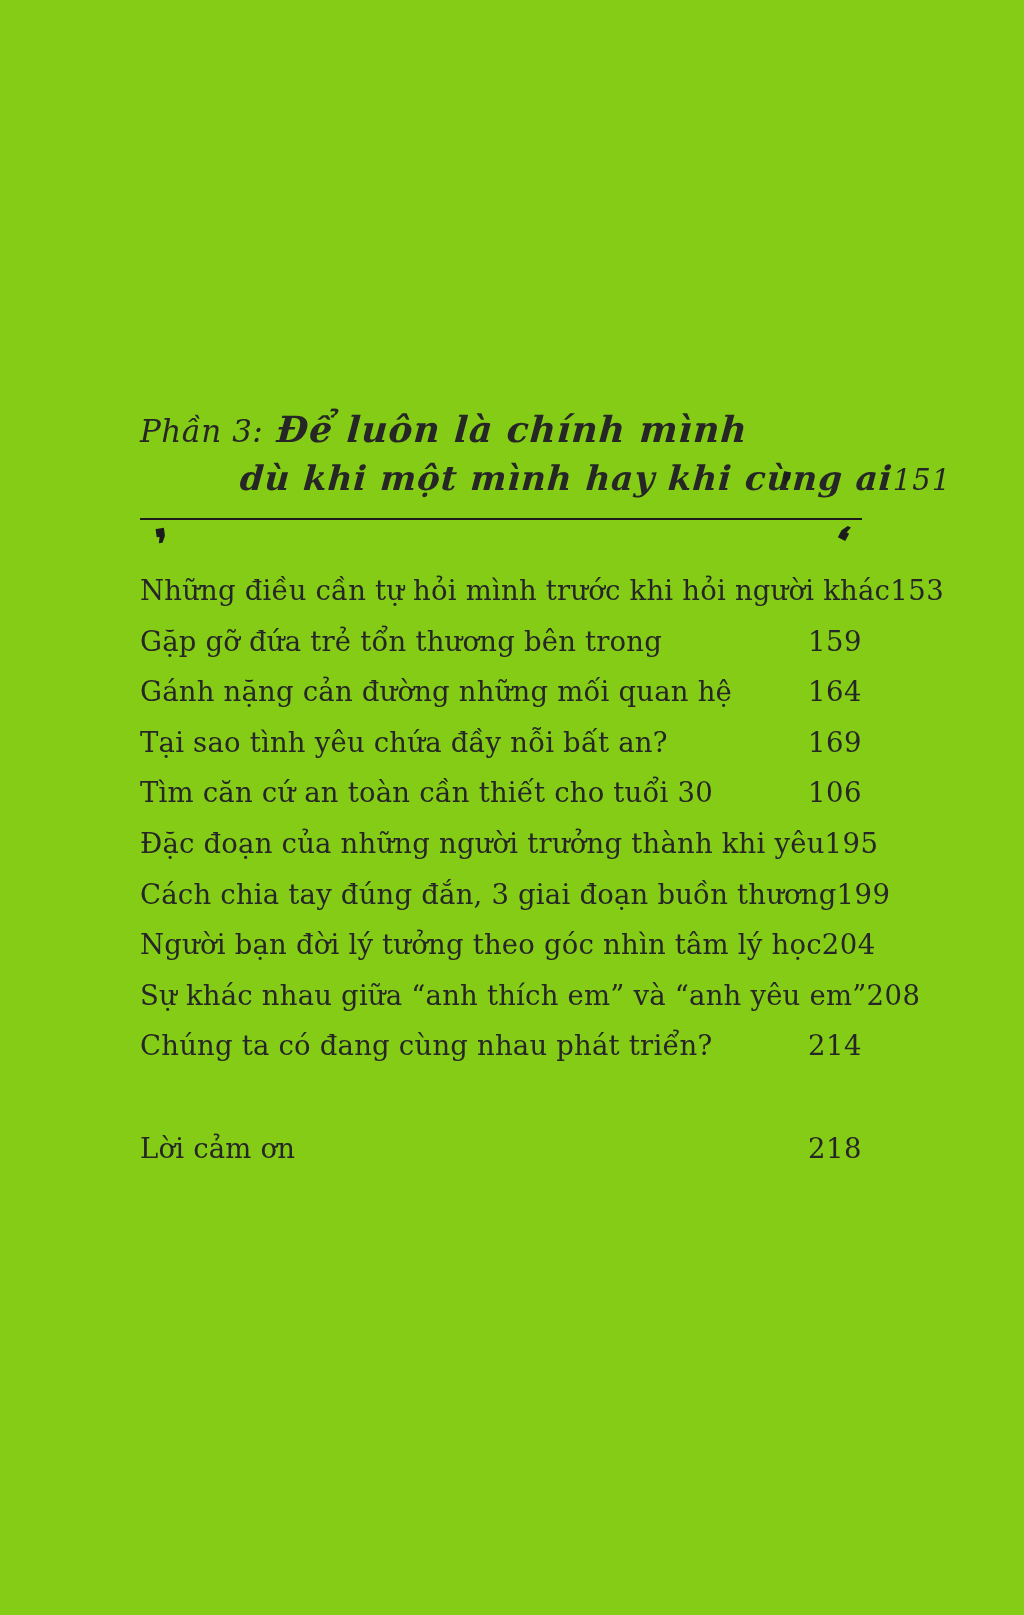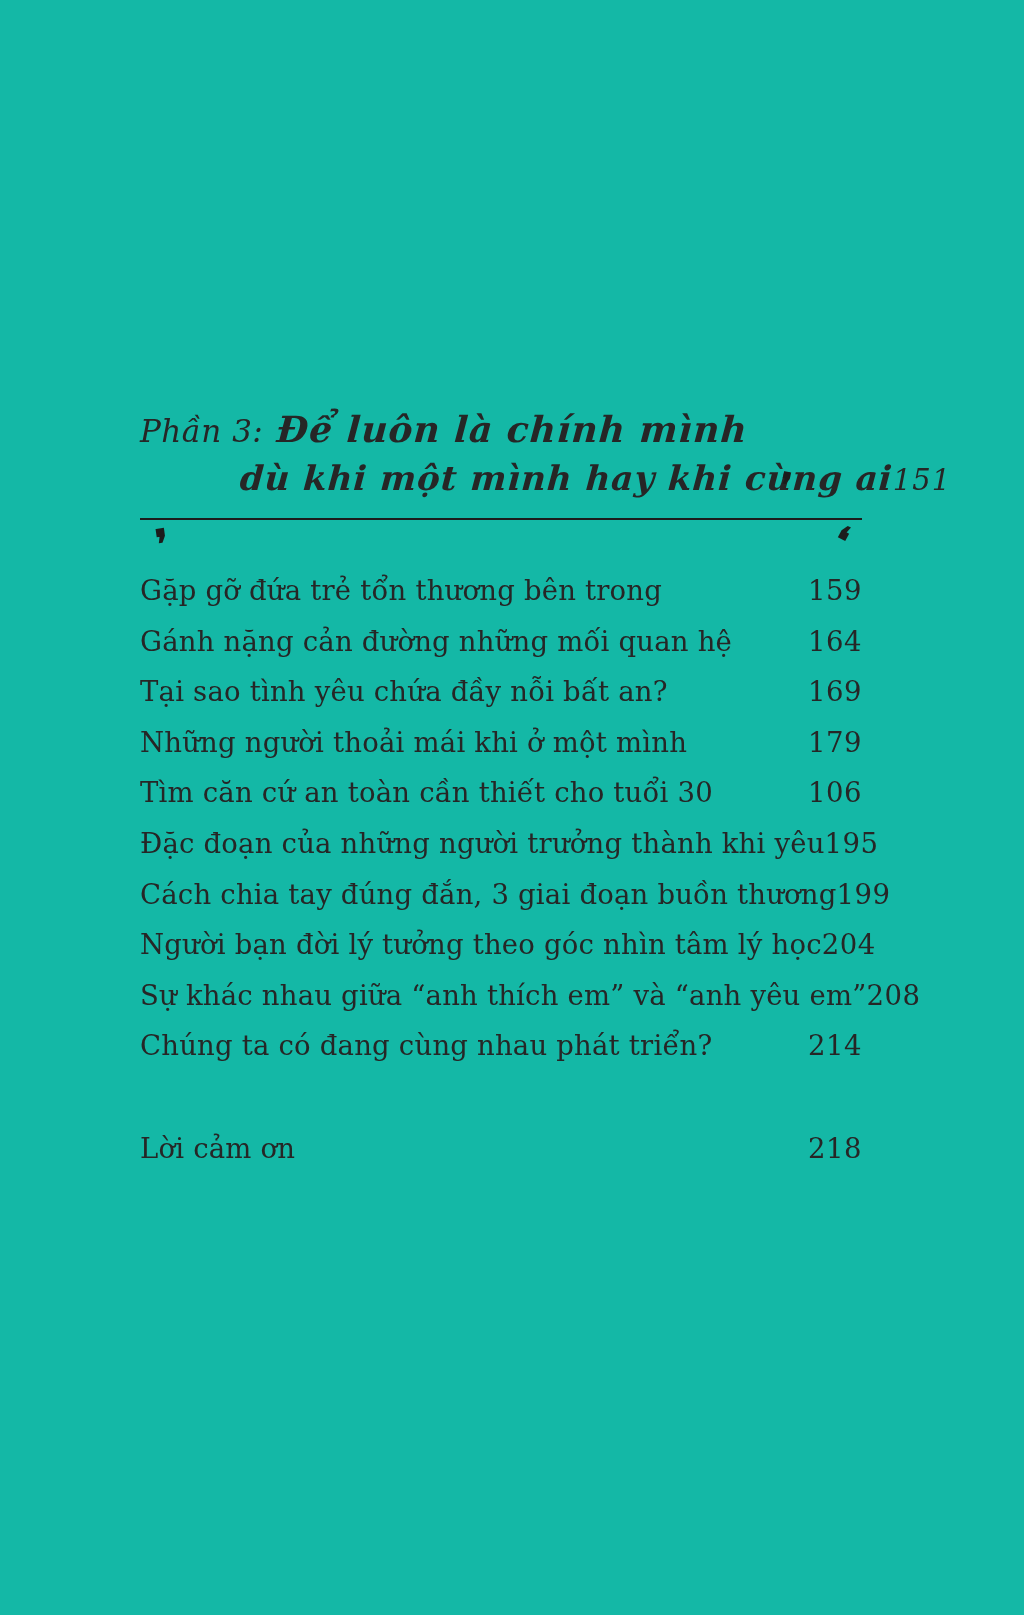--- a/index.html
+++ b/index.html
@@ -4,21 +4,21 @@
 <style>
   html, body {
     margin: 0;
     padding: 0;
     background: #ffffff;
   }
   .page {
     position: relative;
     width: 1024px;
     height: 1615px;
-    background: #14b8a6;
+    background: #84cc16;
     font-family: "DejaVu Serif", serif;
     color: #262626;
     overflow: hidden;
   }
   
   .header {
     position: absolute;
     top: 408px;
     left: 140px;
     width: 722px;
@@ -143,34 +143,34 @@
   </div>
 
   <span class="flourish flourish-title">❜</span>
   <div class="divider"></div>
   <span class="flourish flourish-left">❜</span>
   <span class="flourish flourish-right">❛</span>
 
   <div class="toc">
 
     <div class="toc-row">
+      <span class="toc-title">Những điều cần tự hỏi mình trước khi hỏi người khác</span>
+      <span class="toc-page">153</span>
+    </div>
+    <div class="toc-row">
       <span class="toc-title">Gặp gỡ đứa trẻ tổn thương bên trong</span>
       <span class="toc-page">159</span>
     </div>
     <div class="toc-row">
       <span class="toc-title">Gánh nặng cản đường những mối quan hệ</span>
       <span class="toc-page">164</span>
     </div>
     <div class="toc-row">
       <span class="toc-title">Tại sao tình yêu chứa đầy nỗi bất an?</span>
       <span class="toc-page">169</span>
-    </div>
-    <div class="toc-row">
-      <span class="toc-title">Những người thoải mái khi ở một mình</span>
-      <span class="toc-page">179</span>
     </div>
     <div class="toc-row">
       <span class="toc-title">Tìm căn cứ an toàn cần thiết cho tuổi 30</span>
       <span class="toc-page">106</span>
     </div>
     <div class="toc-row">
       <span class="toc-title">Đặc đoạn của những người trưởng thành khi yêu</span>
       <span class="toc-page">195</span>
     </div>
     <div class="toc-row">

